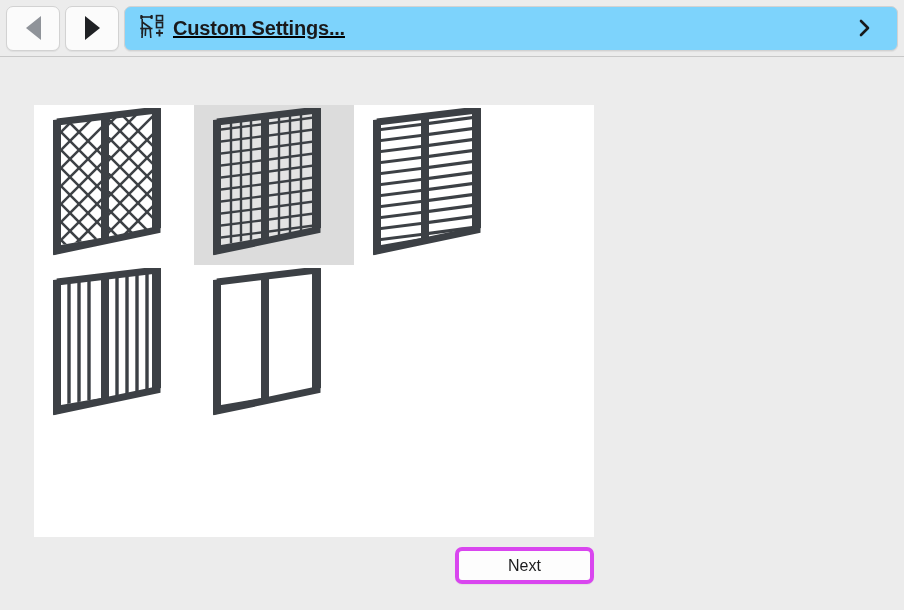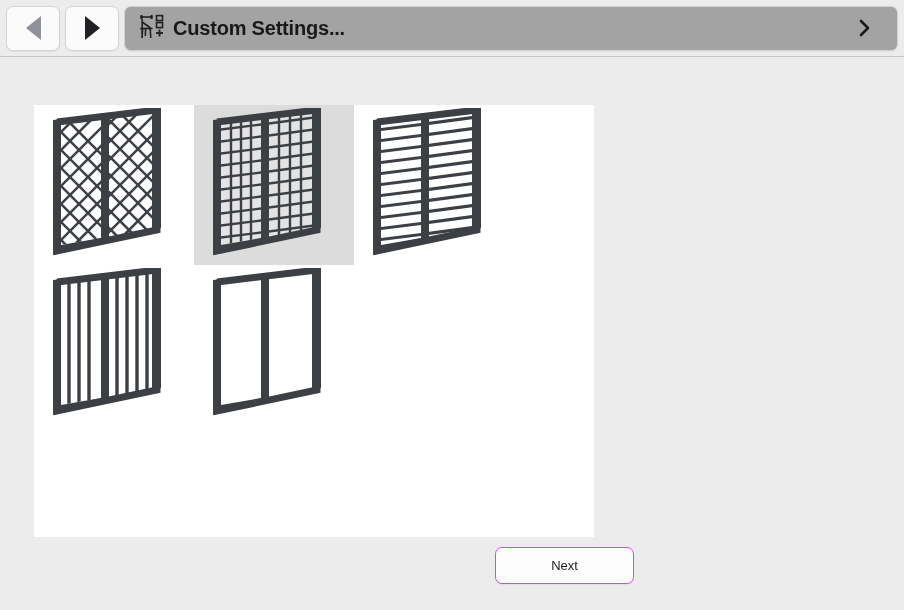--- a/index.html
+++ b/index.html
@@ -50,29 +50,30 @@
     border-top: 12px solid transparent;
     border-bottom: 12px solid transparent;
   }
   .tri-left  { border-right: 15px solid #8f9399; }
   .tri-right { border-left: 15px solid #1f2124; }
 
   .title-bar {
     flex: 1 1 auto;
     height: 45px;
     margin-left: 5px;
-    background: #a3a3a3;
+    background: #7dd3fc;
     border: 1px solid #d2d2d2;
     border-radius: 7px;
     box-sizing: border-box;
     box-shadow: 0 1px 1px rgba(0,0,0,0.06);
     display: flex;
     align-items: center;
     padding: 0 24px 0 14px;
     cursor: pointer;
+    text-decoration: underline;
   }
   .title-icon {
     flex: 0 0 auto;
     width: 26px; height: 28px;
     margin-right: 8px;
     display: block;
   }
   .title-text {
     font-size: 20px;
     font-weight: bold;
@@ -118,31 +119,30 @@
   .thumb-svg { display: block; }
 
   
   .next-btn {
     position: absolute;
     left: 455px;
     top: 547px;
     width: 139px;
     height: 37px;
     background: #fdfdfd;
-    border: 1px solid #d946ef;
+    border: 4px solid #d946ef;
     border-radius: 7px;
     box-sizing: border-box;
     box-shadow: 0 1px 1px rgba(0,0,0,0.05);
     display: flex;
     align-items: center;
     justify-content: center;
-    font-size: 13px;
+    font-size: 16px;
     color: #1b1b1d;
     cursor: pointer;
-    margin-left: 40px;
   }
 </style>
 </head>
 <body>
 
 <div class="toolbar">
 
   <div class="nav-btn">
     <span class="tri tri-left"></span>
   </div>

